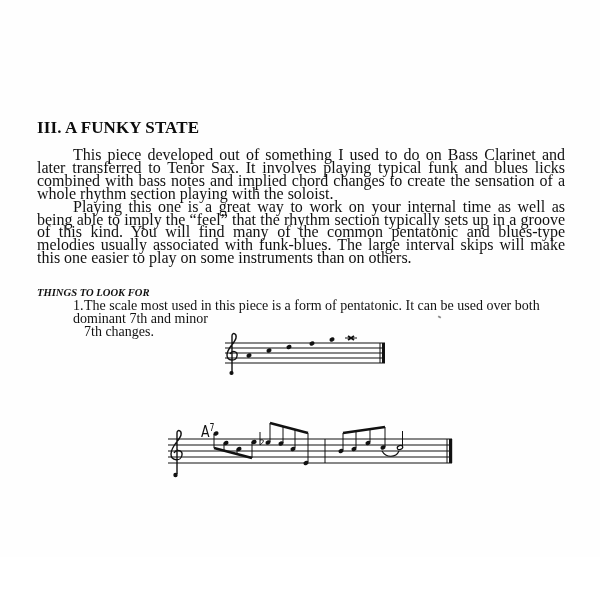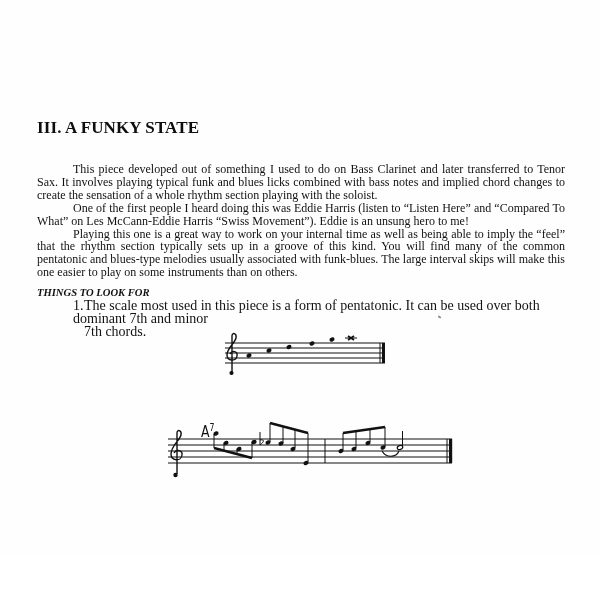--- a/index.html
+++ b/index.html
@@ -28,23 +28,23 @@
       margin: 0;
       font-size: 17px;
       font-weight: bold;
       letter-spacing: 0.1px;
       color: #0d0d0d;
       white-space: nowrap;
     }
     .body-text {
       position: absolute;
       left: 37px;
-      top: 163px;
+      top: 149px;
       width: 528px;
-      font-size: 12px;
+      font-size: 16px;
       line-height: 12.9px;
       text-align: justify;
       margin: 0;
     }
     .body-text p {
       margin: 0;
       text-indent: 36px;
     }
     .subhead {
       position: absolute;
@@ -105,29 +105,28 @@
   </style>
 </head>
 <body>
 
 <div class="page">
 
   <h2 class="section-title">III. A FUNKY STATE</h2>
 
   <div class="body-text">
     <p>This piece developed out of something I used to do on Bass Clarinet and later transferred to Tenor Sax. It involves playing typical funk and blues licks combined with bass notes and implied chord changes to create the sensation of a whole rhythm section playing with the soloist.</p>
-    <p>One of the first people I heard doing this was Eddie Harris (listen to “Listen Here” and “Compared To What” on Les McCann-Eddie Harris “Swiss Movement”). Eddie is an unsung hero to me!</p>
     <p>Playing this one is a great way to work on your internal time as well as being able to imply the “feel” that the rhythm section typically sets up in a groove of this kind. You will find many of the common pentatonic and blues-type melodies usually associated with funk-blues. The large interval skips will make this one easier to play on some instruments than on others.</p>
   </div>
 
   <h3 class="subhead">THINGS TO LOOK FOR</h3>
 
   <div class="item item-1">
     <span class="num">1.</span><span>The scale most used in this piece is a form of pentatonic. It can be used over both dominant 7th and minor</span>
-    <span class="cont">7th chords.</span>
+    <span class="cont">7th changes.</span>
   </div>
 
   <div class="stray-mark"></div>
 
   <svg class="music" style="left:222px; top:330px;" width="168" height="50" viewBox="0 0 168 50">
     <g stroke="#111" stroke-width="1" fill="none">
       <line x1="3" y1="13" x2="163" y2="13"></line>
       <line x1="3" y1="18" x2="163" y2="18"></line>
       <line x1="3" y1="23" x2="163" y2="23"></line>
       <line x1="3" y1="28" x2="163" y2="28"></line>

